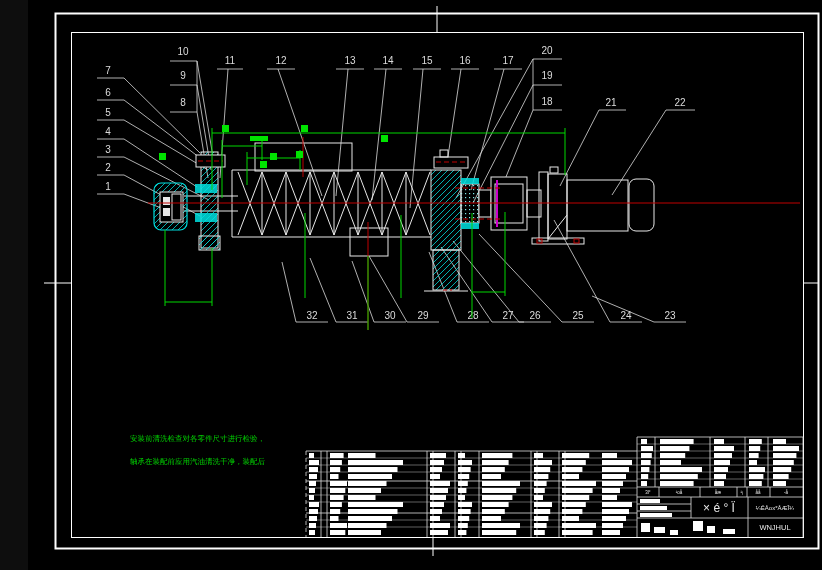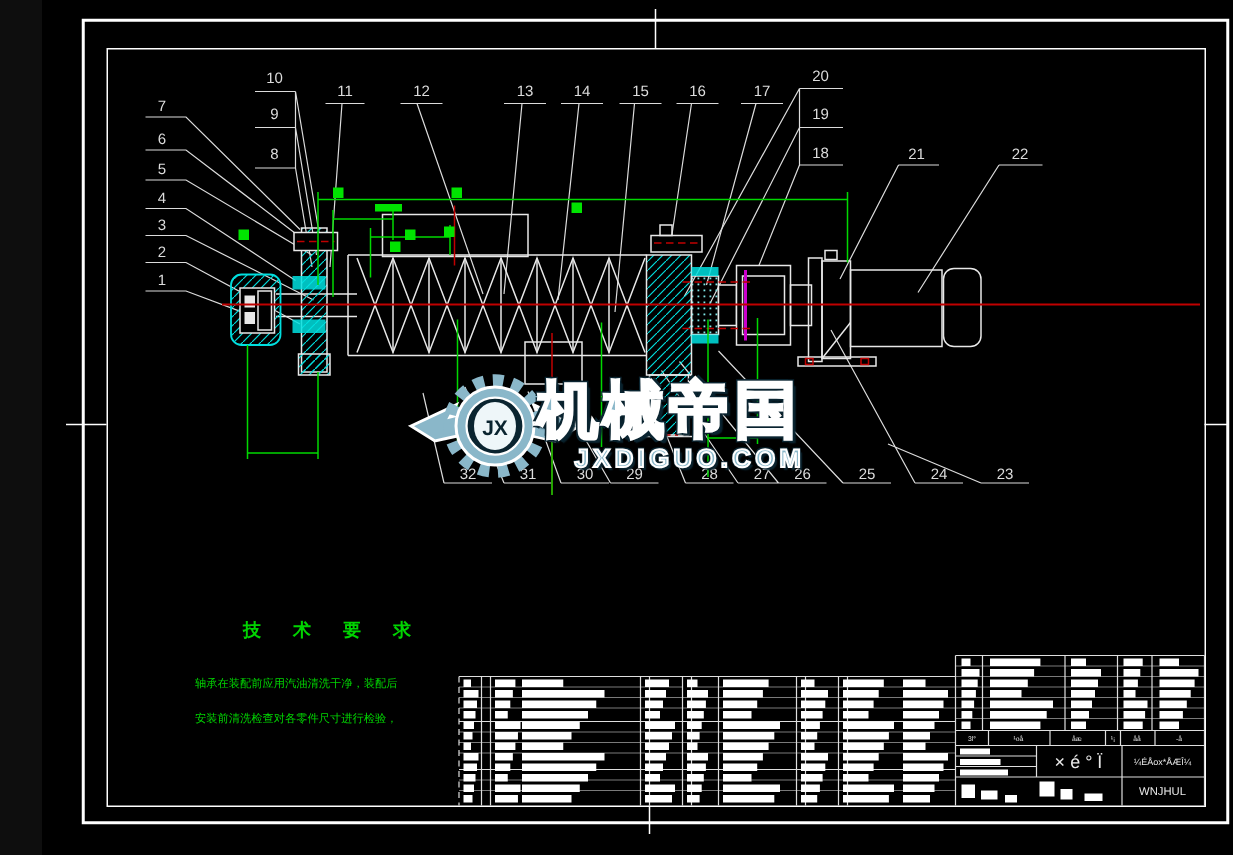--- a/index.html
+++ b/index.html
@@ -351,35 +351,19 @@
       <text class="tbtext" x="742" y="494" font-size="4.5">¹¡</text>
       <text class="tbtext" x="758" y="494" font-size="4.5">åå</text>
       <text class="tbtext" x="786" y="494" font-size="4.5">-­å</text>
       <text class="tbtext" x="719" y="512" font-size="12">× é ° Ï</text>
       <text class="tbtext" x="775" y="510" font-size="6">¼ÉÅox*ÅÆÎ¼</text>
       <text class="tbtext" x="775" y="530" font-size="7.5">WNJHUL</text>
     </g>
   </svg>
 
   <div class="techreq">
-    <div class="tr-title">技 术 要 求</div>
     <div class="tr-body">
+      <div>安装前清洗检查对各零件尺寸进行检验，</div>
       <div>轴承在装配前应用汽油清洗干净，装配后</div>
-      <div>安装前清洗检查对各零件尺寸进行检验，</div>
     </div>
   </div>
 
-  <div class="watermark">
-    <svg width="120" height="84" viewBox="0 0 120 84" style="position:absolute;left:30px;top:0;">
-      <g>
-        <path d="M4,40 L34,26 L30,34 L46,30 L40,38 L52,40 L38,46 L20,50 Z" fill="#8ab7c9" stroke="#ffffff" stroke-width="2"></path>
-        <path d="M116,40 L86,26 L90,34 L74,30 L80,38 L68,40 L82,46 L100,50 Z" fill="#8ab7c9" stroke="#ffffff" stroke-width="2"></path>
-        <circle cx="60" cy="40" r="30" fill="none" stroke="#8ab7c9" stroke-width="9" stroke-dasharray="7 5.7"></circle>
-        <circle cx="60" cy="40" r="26" fill="#8ab7c9" stroke="#ffffff" stroke-width="2"></circle>
-        <circle cx="60" cy="40" r="19" fill="#0a2430" stroke="#ffffff" stroke-width="1.5"></circle>
-        <ellipse cx="60" cy="40" rx="14" ry="16" fill="#eef6f9"></ellipse>
-        <text x="60" y="46" text-anchor="middle" font-size="14" font-weight="bold" fill="#0a2430" font-family="Liberation Sans, sans-serif">JX</text>
-      </g>
-    </svg>
-    <div class="wm-title">机械帝国</div>
-    <div class="wm-domain">JXDIGUO.COM</div>
-  </div>
 </div>
 
 </body></html>

